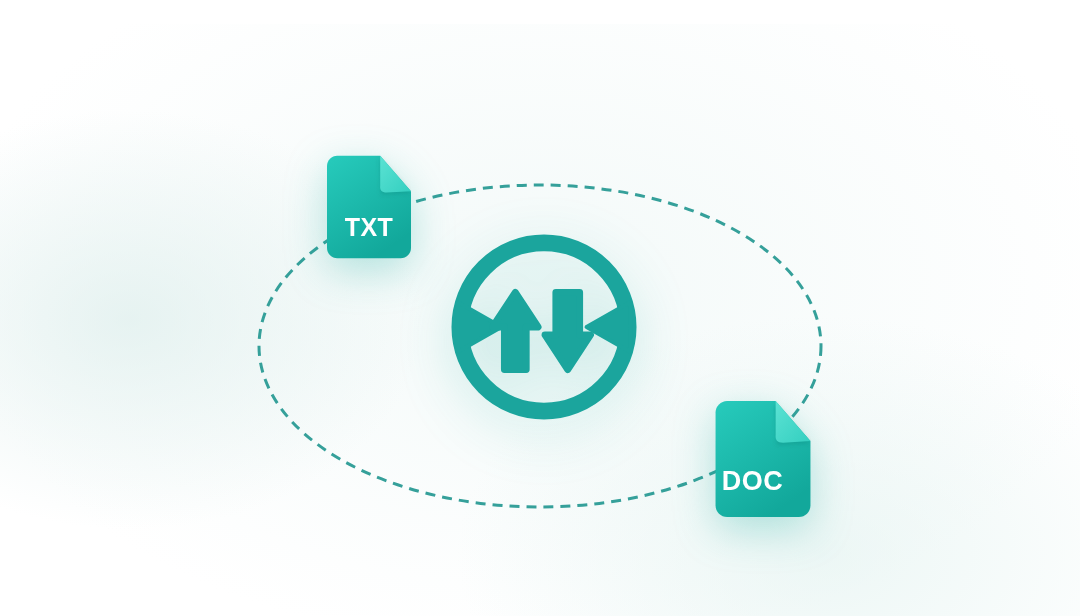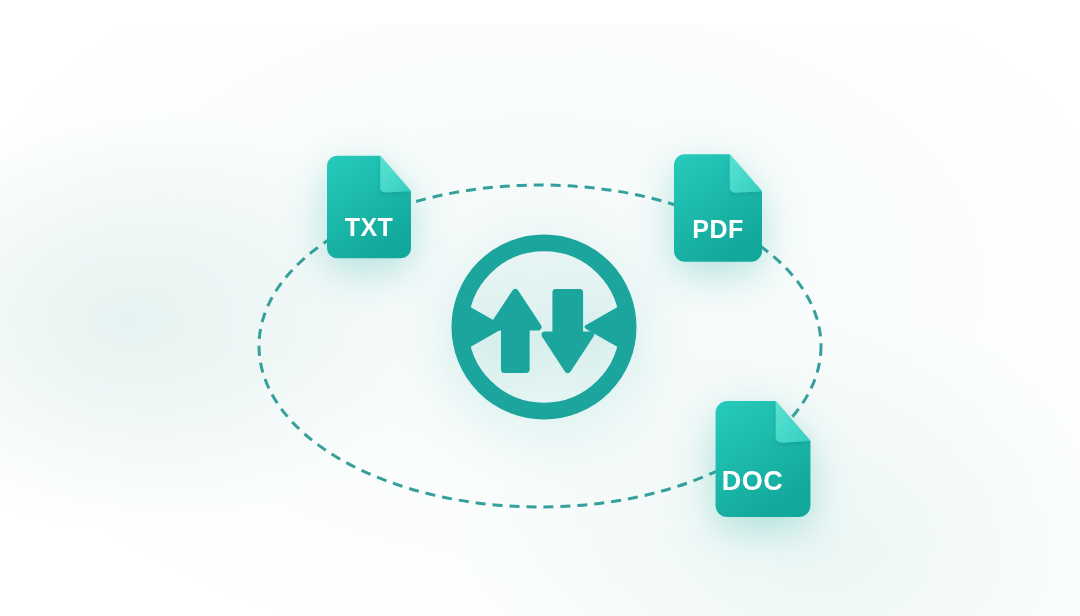--- a/index.html
+++ b/index.html
@@ -78,28 +78,20 @@
           <feGaussianBlur stdDeviation="2"></feGaussianBlur>
         </filter>
       </defs>
       <path d="M11,0 H57 L90,38 V99 C90,105 85,110 79,110 H11 C5,110 0,105 0,99 V11 C0,5 5,0 11,0 Z" fill="url(#gBody)"></path>
       <path d="M56,2 L90,40 L58,42 Z" fill="rgba(6,96,88,0.20)" filter="url(#fBlur)"></path>
       <path d="M57,0 L90,38 L64,39.5 C58.5,39.5 56.5,37 57,32 Z" fill="url(#gFold)"></path>
     </svg>
     <span class="file-label">TXT</span>
   </div>
 
-  <div class="file f-pdf">
-    <svg viewBox="0 0 90 110" xmlns="http://www.w3.org/2000/svg">
-      <path d="M11,0 H57 L90,38 V99 C90,105 85,110 79,110 H11 C5,110 0,105 0,99 V11 C0,5 5,0 11,0 Z" fill="url(#gBody)"></path>
-      <path d="M56,2 L90,40 L58,42 Z" fill="rgba(6,96,88,0.20)" filter="url(#fBlur)"></path>
-      <path d="M57,0 L90,38 L64,39.5 C58.5,39.5 56.5,37 57,32 Z" fill="url(#gFold)"></path>
-    </svg>
-    <span class="file-label">PDF</span>
-  </div>
 
 
   <div class="file f-doc">
     <svg viewBox="0 0 90 110" xmlns="http://www.w3.org/2000/svg">
       <path d="M11,0 H57 L90,38 V99 C90,105 85,110 79,110 H11 C5,110 0,105 0,99 V11 C0,5 5,0 11,0 Z" fill="url(#gBody)"></path>
       <path d="M56,2 L90,40 L58,42 Z" fill="rgba(6,96,88,0.20)" filter="url(#fBlur)"></path>
       <path d="M57,0 L90,38 L64,39.5 C58.5,39.5 56.5,37 57,32 Z" fill="url(#gFold)"></path>
     </svg>
     <span class="file-label">DOC</span>
   </div>

